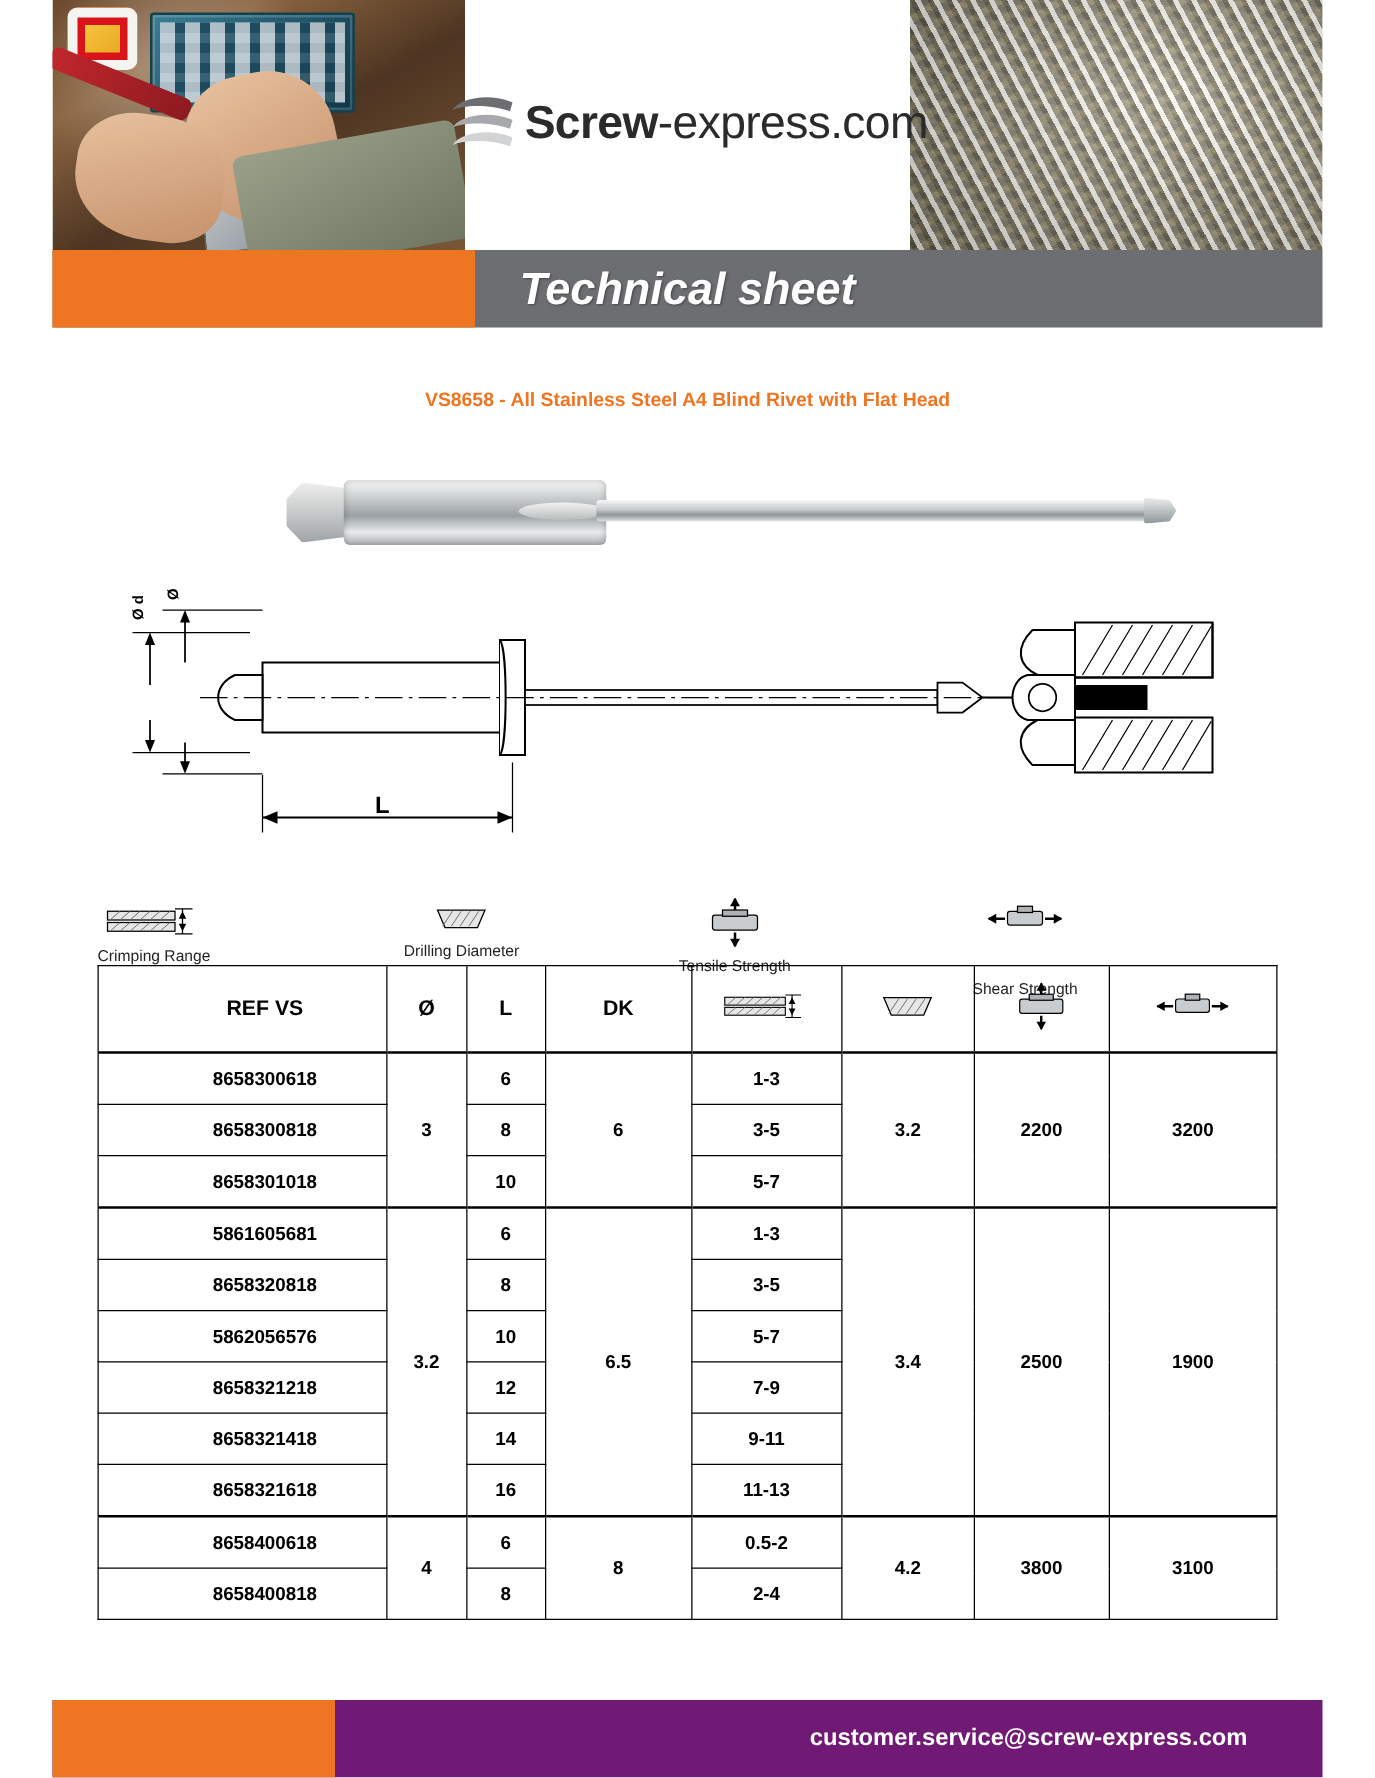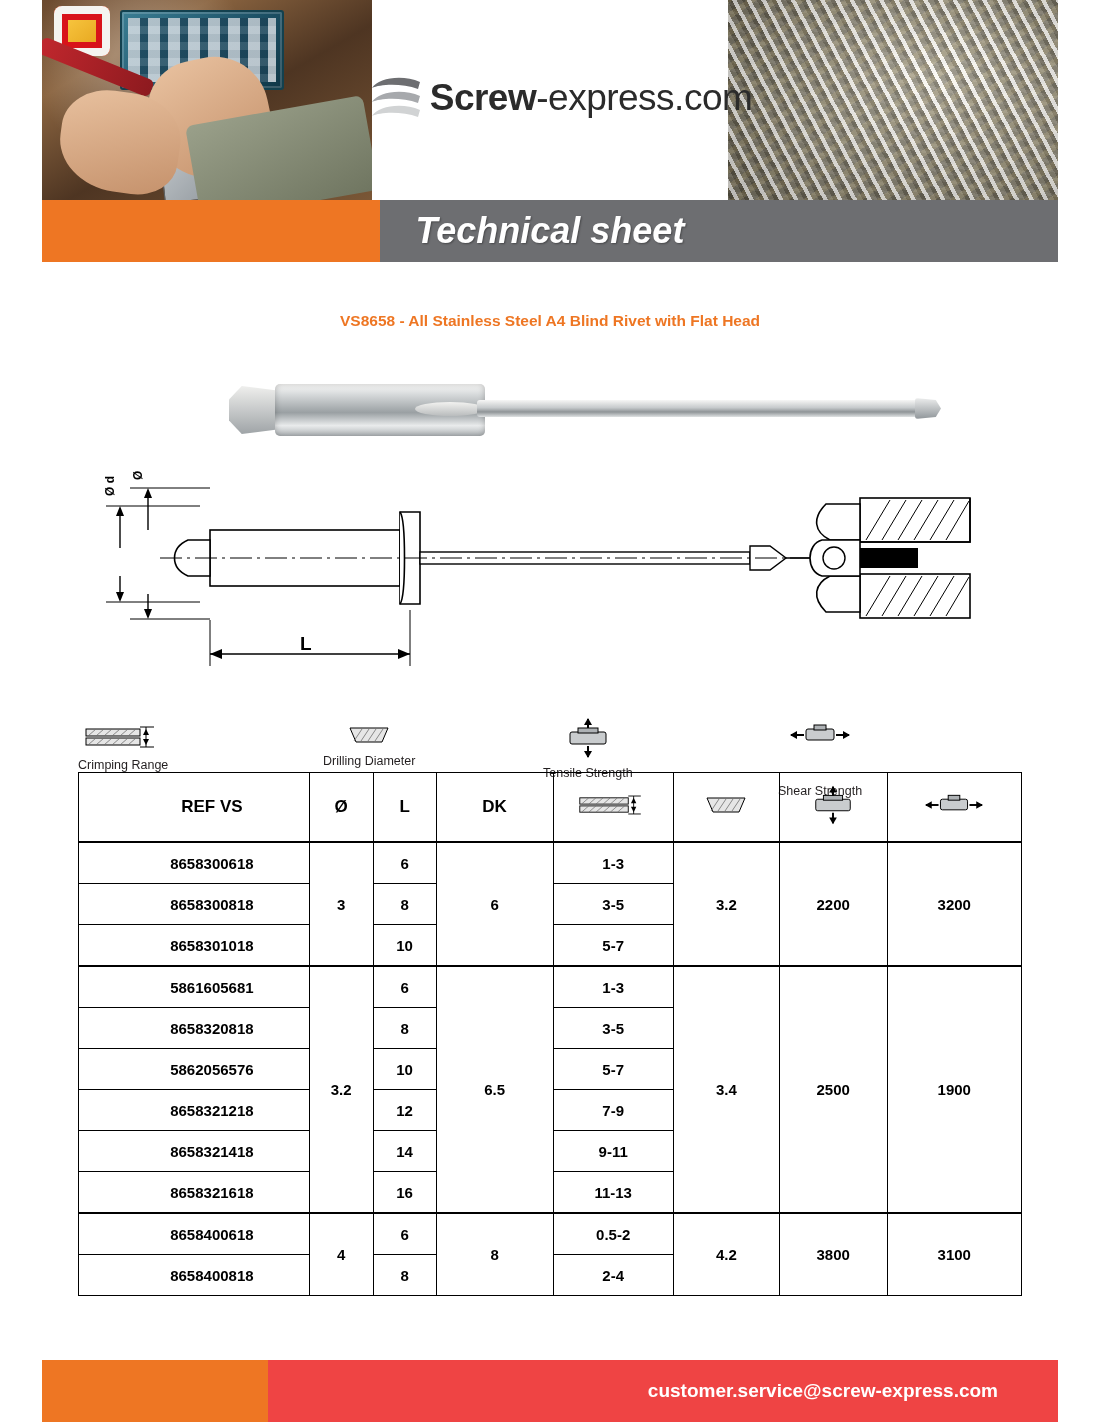--- a/index.html
+++ b/index.html
@@ -78,21 +78,21 @@
     filter:contrast(1.05);
   }
   .banner .photo-right .screws::after{
     content:"";position:absolute;inset:0;
     background:radial-gradient(ellipse at 60% 40%, rgba(255,255,255,.25), rgba(0,0,0,.25) 80%);
   }
   .banner .white-center{
     position:absolute;left:330px;top:0;width:356px;height:200px;background:#ffffff;
   }
   .logo{
-    position:absolute;left:340px;top:58px;width:356px;height:80px;
+    position:absolute;left:330px;top:58px;width:356px;height:80px;
     display:flex;align-items:center;justify-content:center;
   }
   .logo .swirl{
     width:56px;height:52px;margin-right:6px;flex:0 0 auto;
   }
   .logo .txt{
     font-size:37px;font-weight:bold;color:#2b2b2b;letter-spacing:-.5px;white-space:nowrap;
   }
   .logo .txt .light{font-weight:normal;}
 
@@ -185,21 +185,21 @@
   table.spec .col-l{width:72px;}
   table.spec .col-dk{width:136px;}
   table.spec .col-cr{width:130px;}
   table.spec .col-dr{width:118px;}
   table.spec .col-ts{width:120px;}
   table.spec .col-ss{width:150px;}
   table.spec tr.grp-start td{border-top:2.6px solid #000;}
 
   
   .footer{
-    position:absolute;left:42px;bottom:0;width:1016px;height:62px;background:#ef4444;
+    position:absolute;left:42px;bottom:0;width:1016px;height:62px;background:#701a75;
   }
   .footer .orange{
     position:absolute;left:0;top:0;width:226px;height:62px;background:#ee7623;
   }
   .footer .mail{
     position:absolute;right:60px;top:0;height:62px;display:flex;align-items:center;
     color:#ffffff;font-size:19px;font-weight:bold;
   }
 </style>
 </head>

